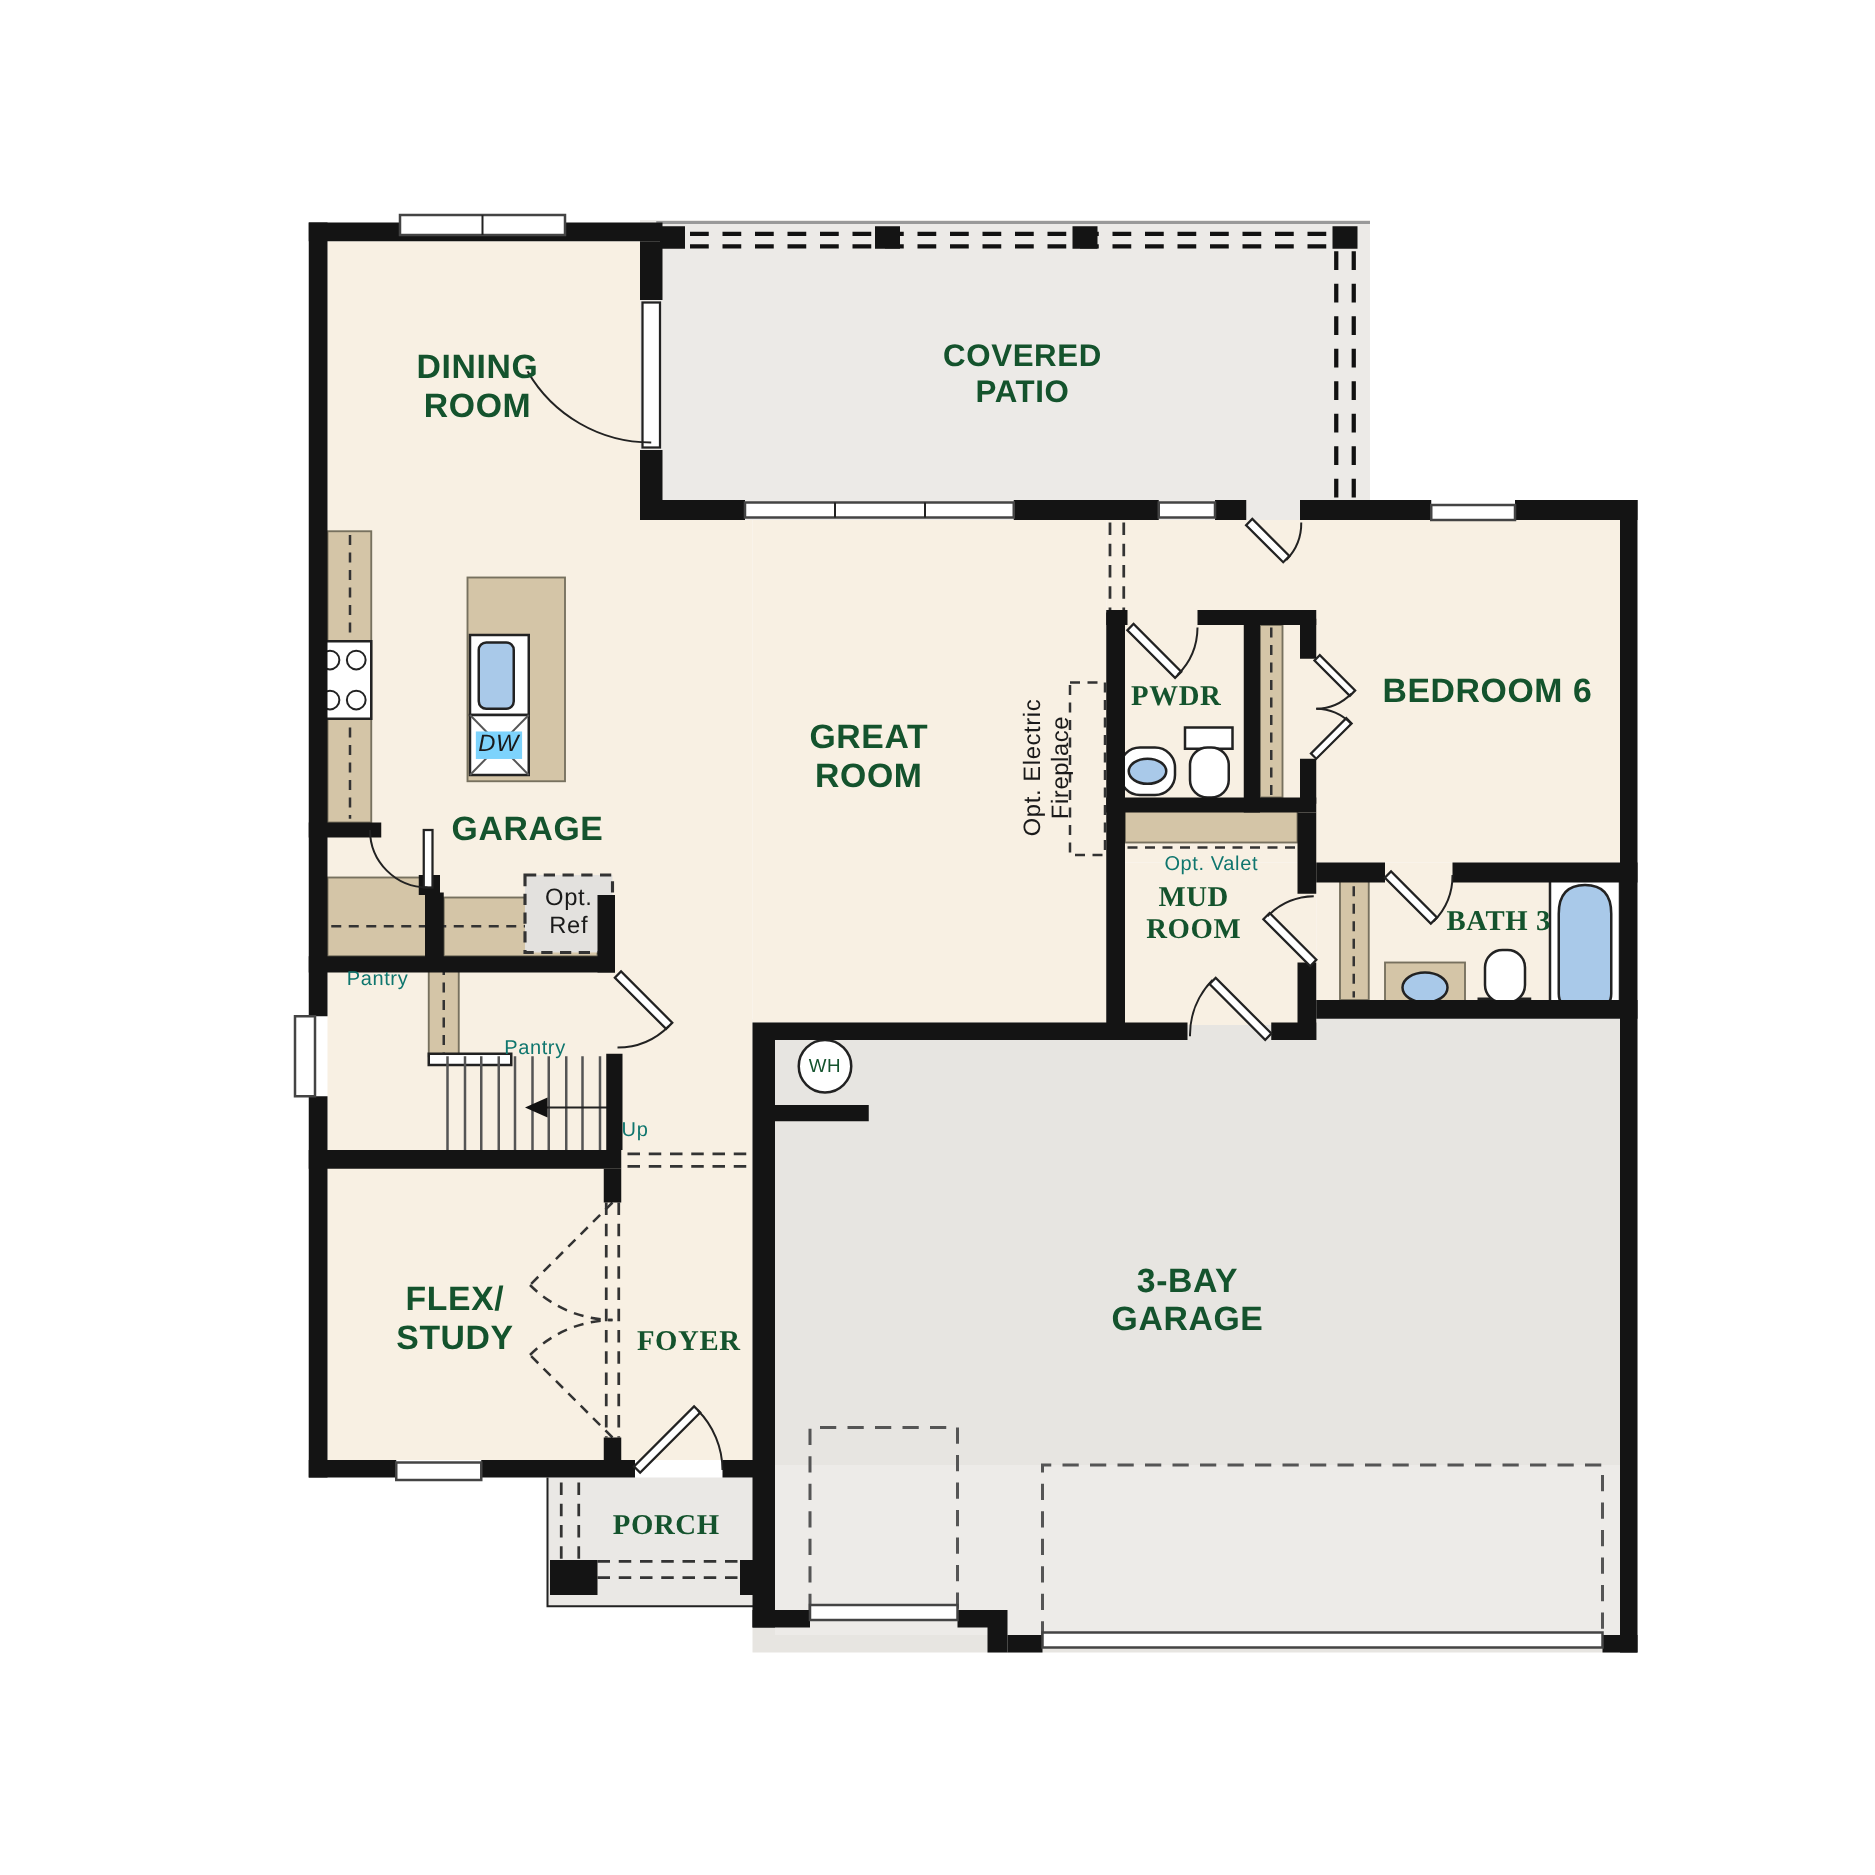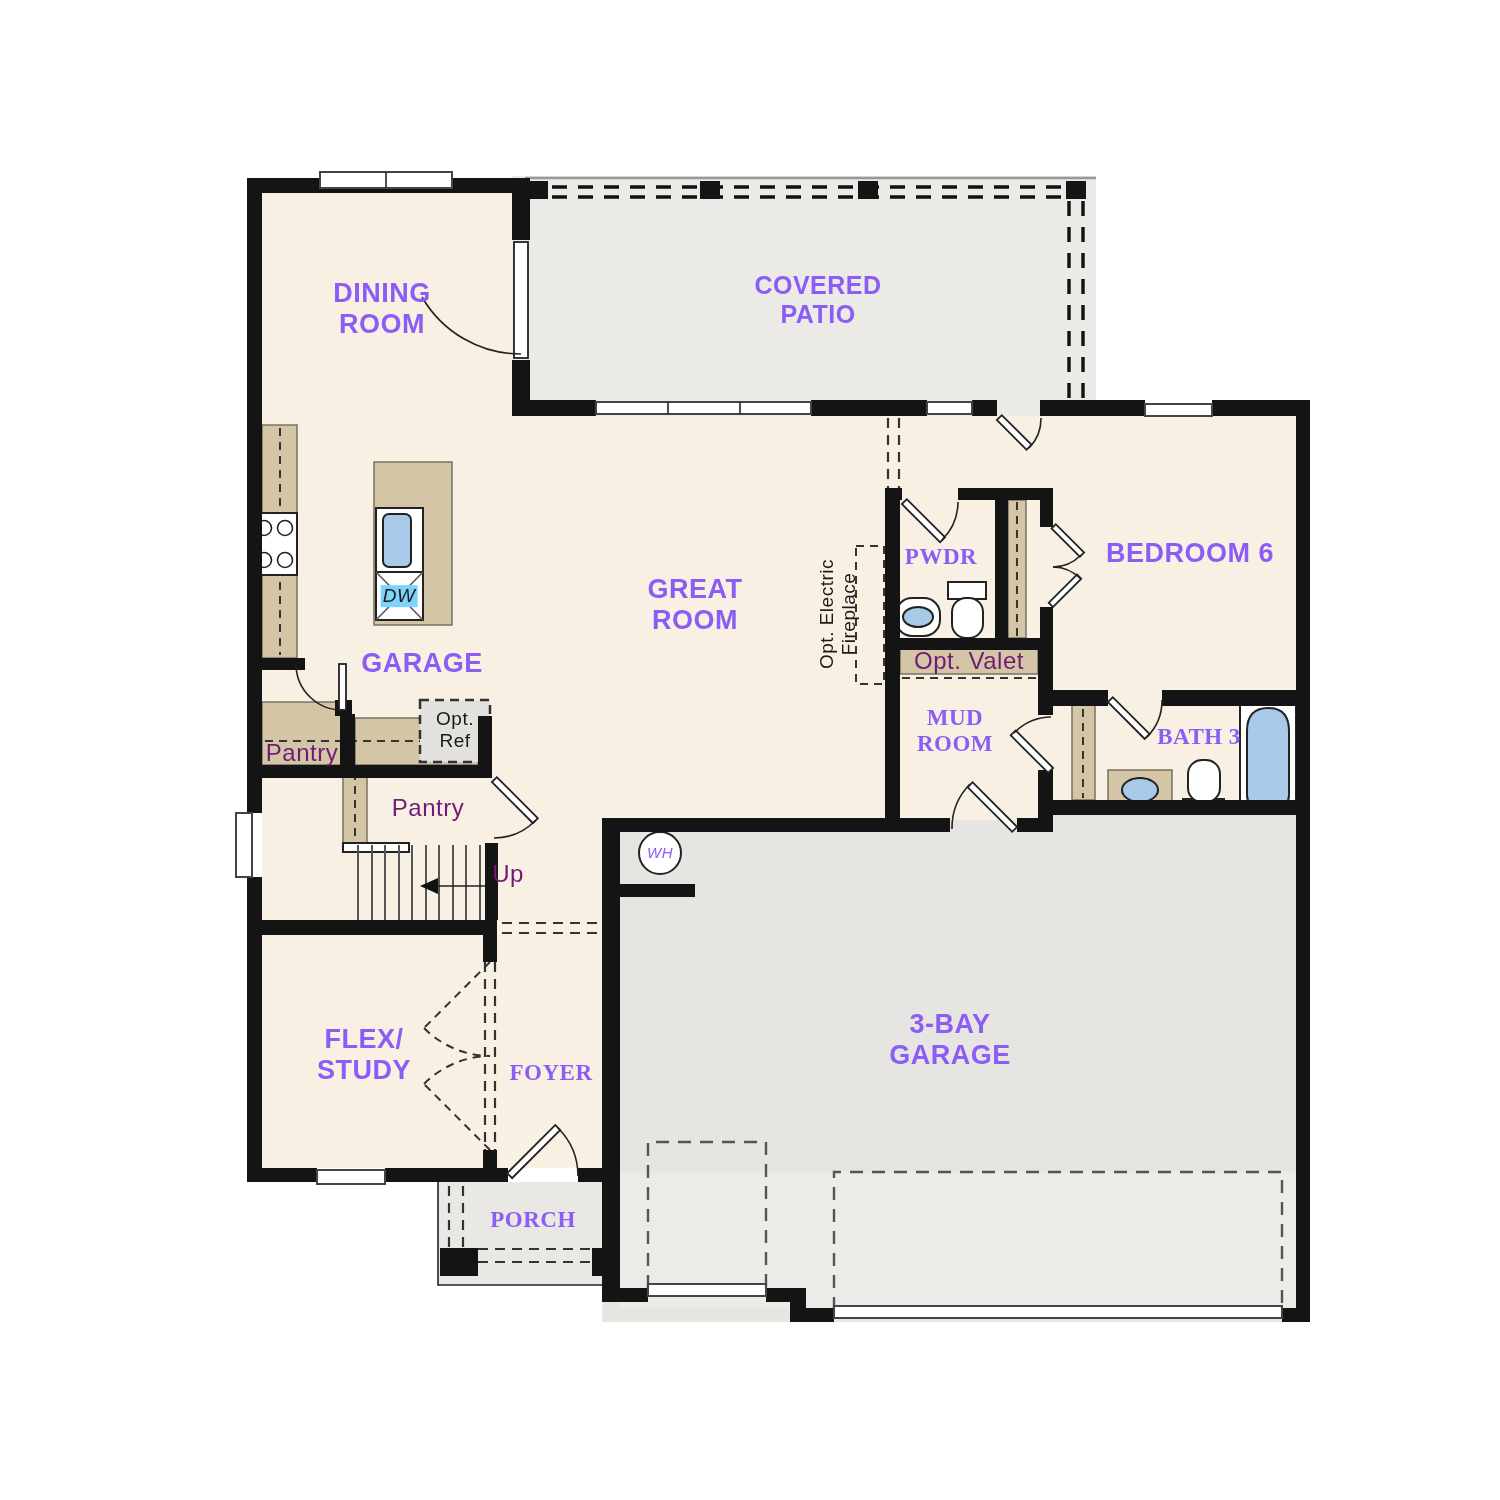--- a/index.html
+++ b/index.html
@@ -21,27 +21,27 @@
   .arc{stroke:#222;stroke-width:1.6;fill:none;}
   .thin{stroke:#222;stroke-width:1.6;fill:none;}
   .dash{stroke:#333;stroke-width:2.2;stroke-dasharray:10 7;fill:none;}
   .dashf{stroke:#333;stroke-width:2;stroke-dasharray:8 6;fill:none;}
   .dashbay{stroke:#555;stroke-width:2.4;stroke-dasharray:13 9;fill:none;}
   .dashroof{stroke:#111;stroke-width:3.4;stroke-dasharray:15 11;fill:none;}
   .stair{stroke:#555;stroke-width:2;}
   .grayline{stroke:#999;stroke-width:2.5;}
   .xline{stroke:#555;stroke-width:1.6;}
   
-  .lbl{position:absolute;transform:translate(-50%,-50%);color:#8b5cf6;text-align:center;
+  .lbl{position:absolute;transform:translate(-50%,-50%);color:#14532d;text-align:center;
        white-space:pre-line;line-height:1.14;letter-spacing:.5px;}
   .big{font-weight:bold;font-size:27px;}
   .med{font-weight:bold;font-size:23px;font-family:Liberation Serif, serif;}
-  .small{font-size:24px;color:#701a75;}
+  .small{font-size:16px;color:#0f766e;margin-top:31px;}
   .tiny{font-size:19px;color:#1a1a1a;}
-  .whlbl{font-size:15px;font-style:italic;}
+  .whlbl{font-size:15px;}
   .dwlbl{background:#7dd3fc;padding:0 2px;font-style:italic;}
   .rot{transform:translate(-50%,-50%) rotate(-90deg);}
 </style>
 </head>
 <body>
 
 <div class="canvas">
 <svg class="plan-svg" width="1500" height="1500" viewBox="0 0 1500 1500">
 
   <g>

